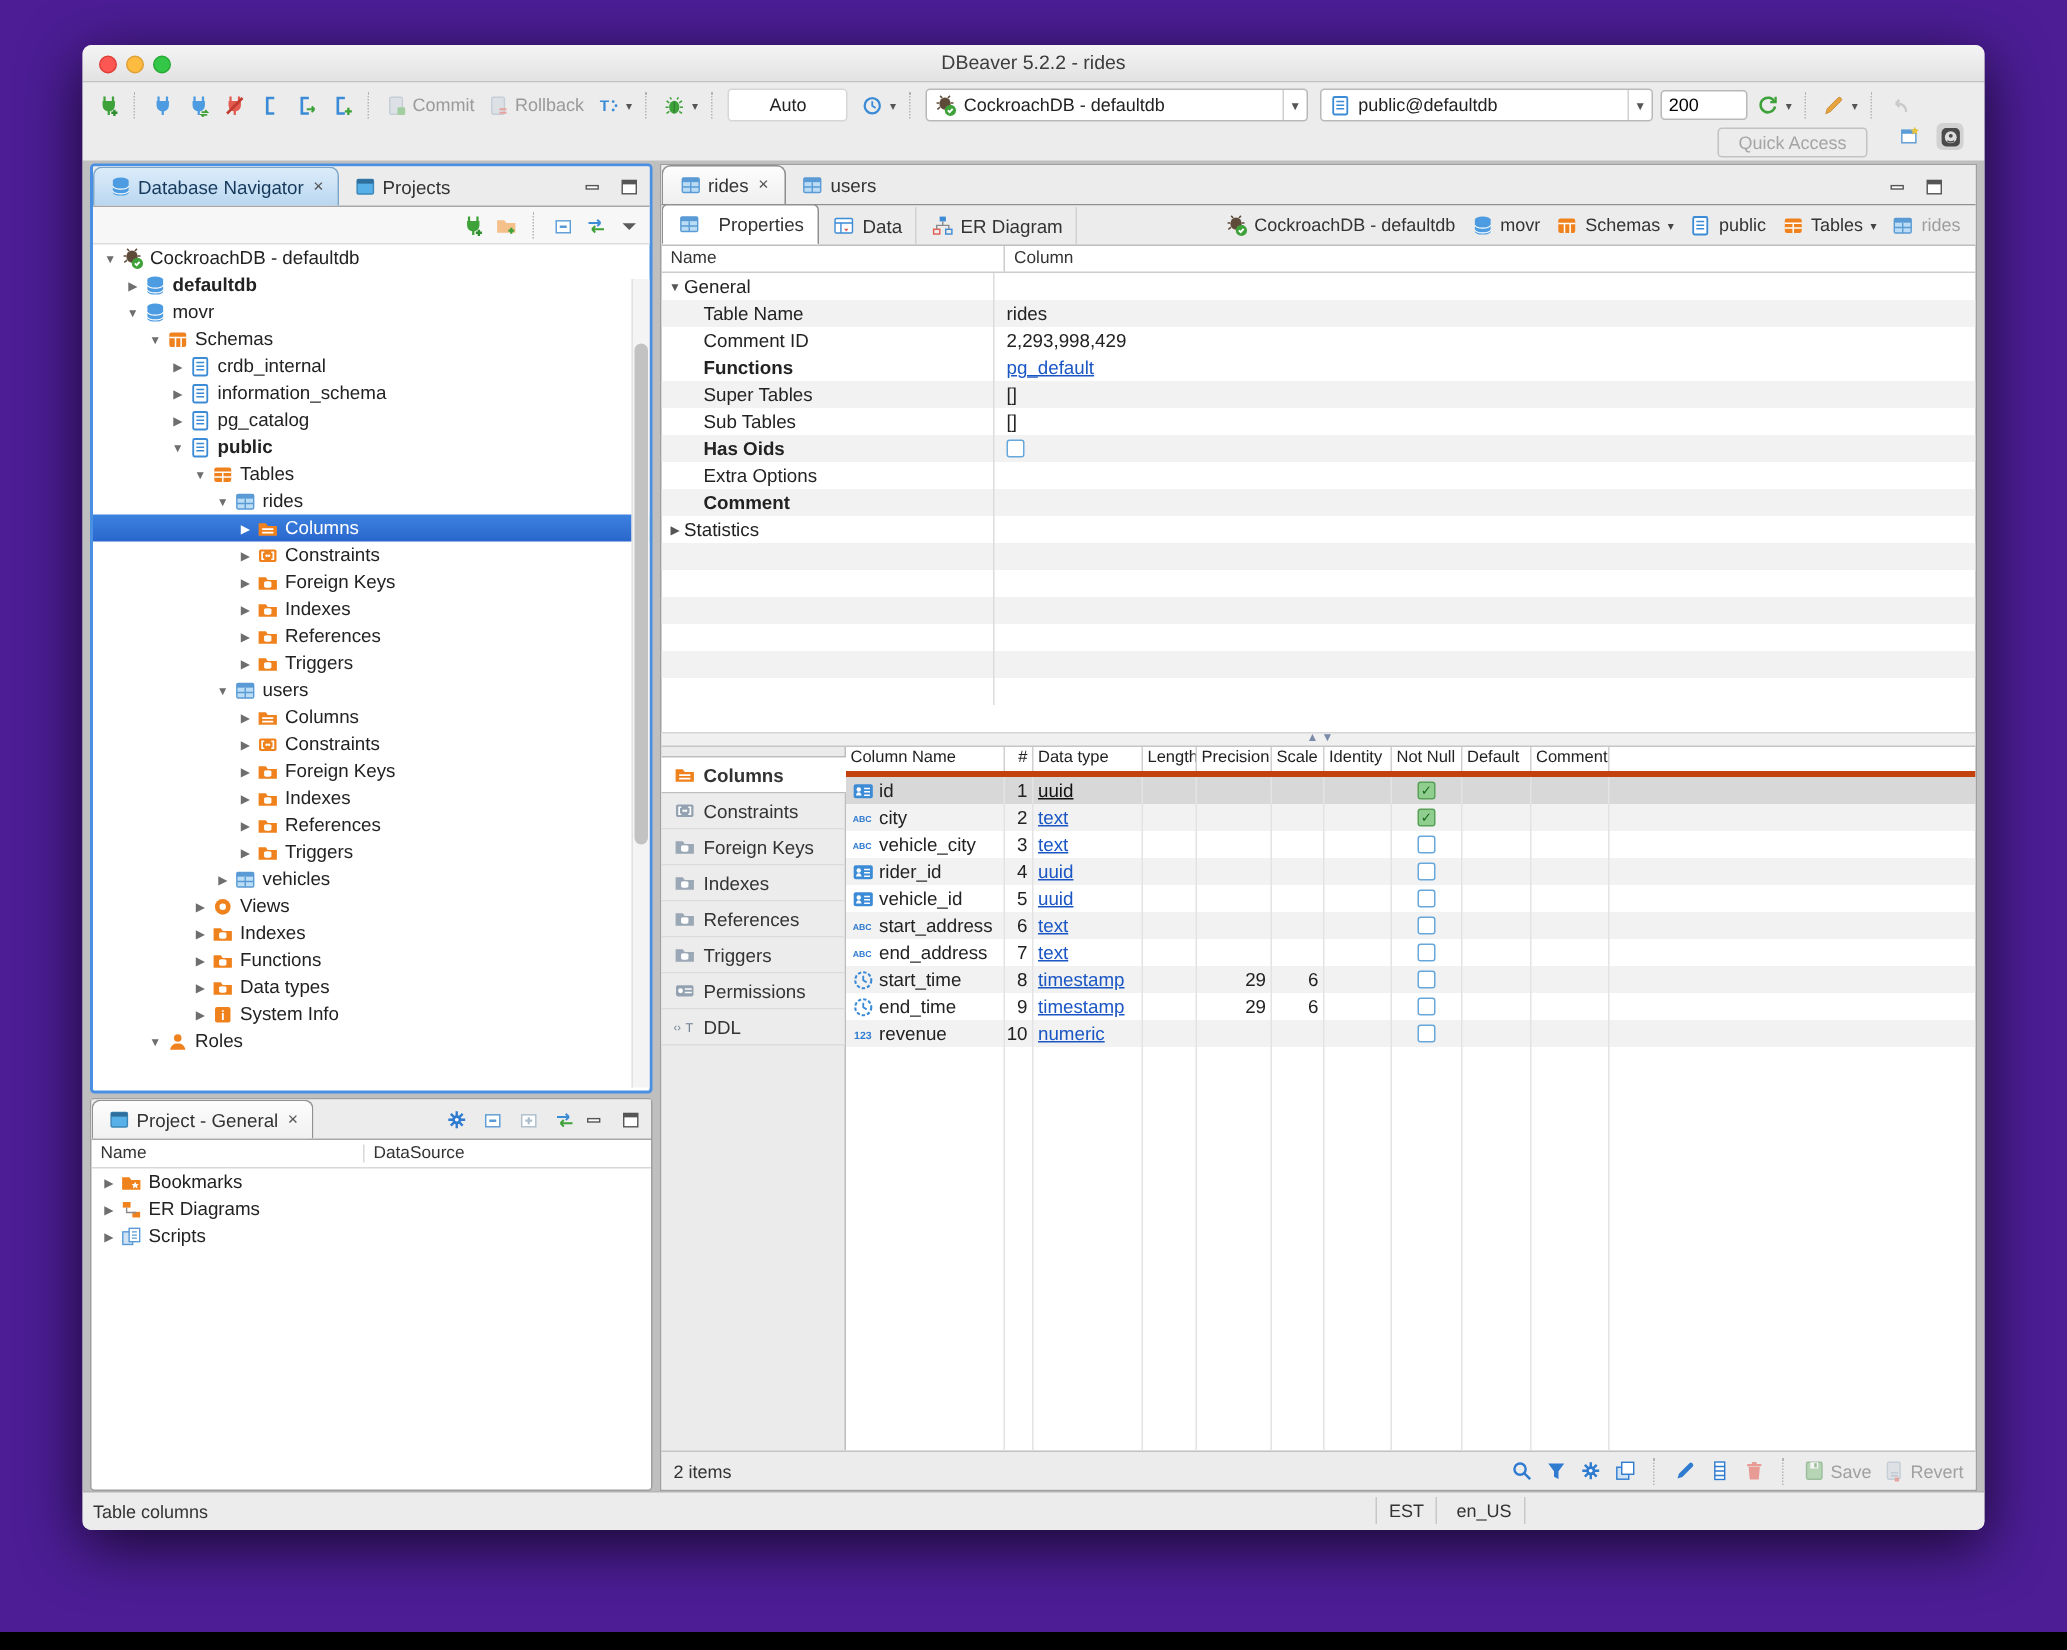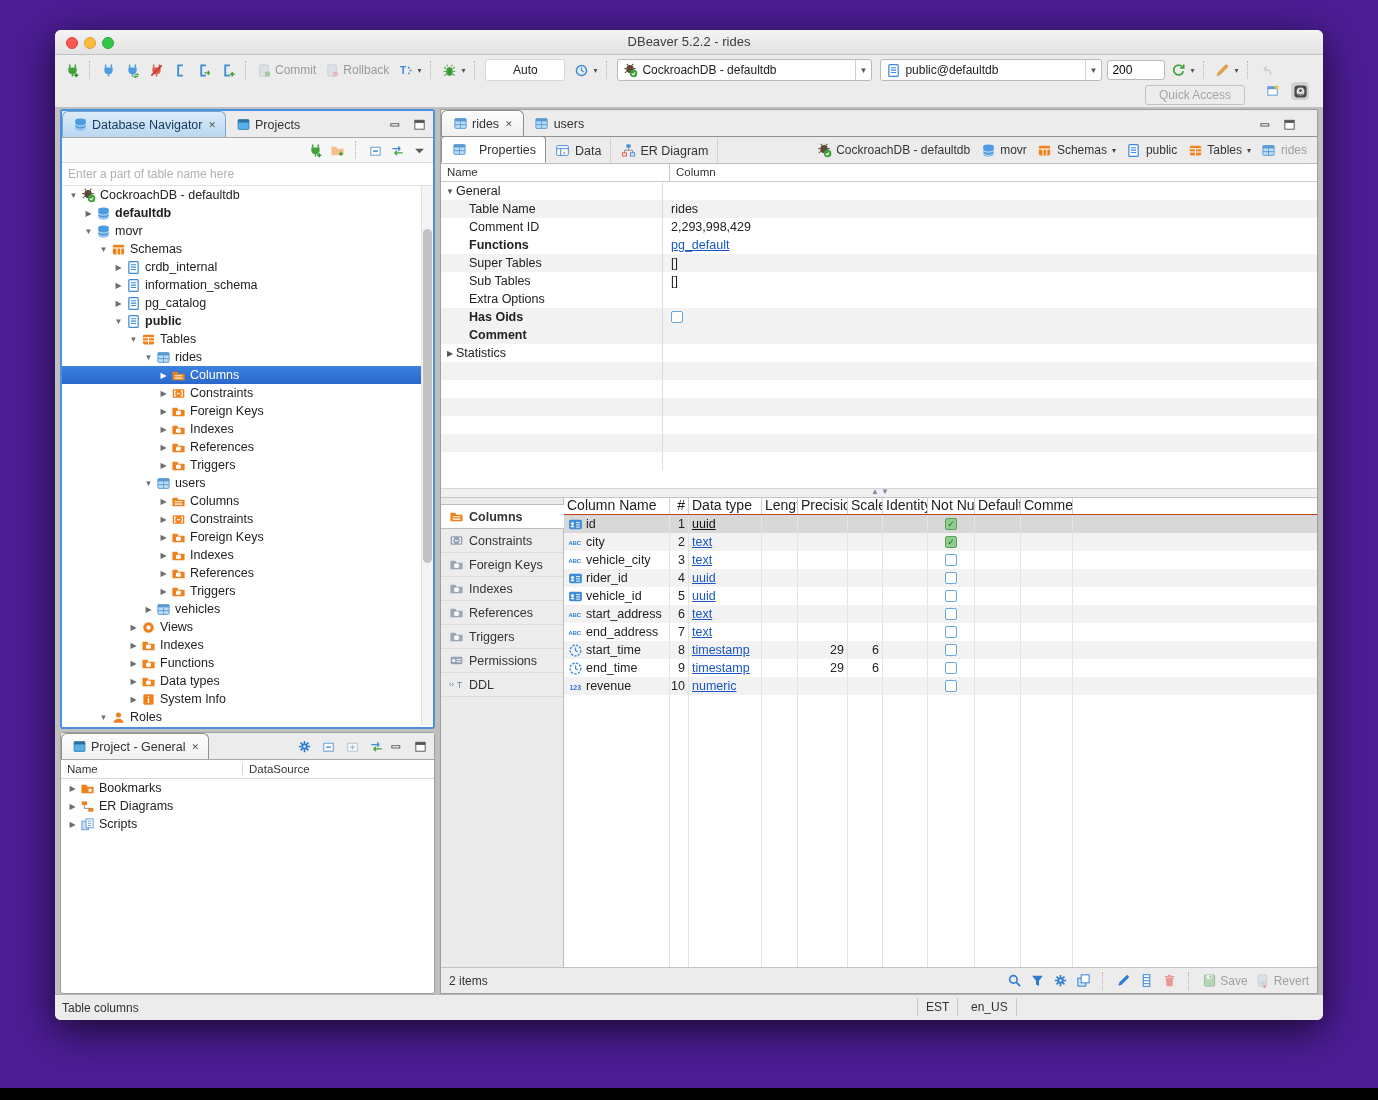--- a/index.html
+++ b/index.html
@@ -79,21 +79,21 @@
   .prow .pval{padding-left:8px;display:flex;align-items:center;}
   .prow .pval a{color:#1a56c4;text-decoration:underline;}
   .hsplit{height:8px;background:#f0f0f0;border-top:1px solid #d5d5d5;border-bottom:1px solid #c5c5c5;position:relative;flex:none;}
   .hsplit .arrows{position:absolute;left:430px;top:-2px;font-size:8px;color:#7a8aa8;letter-spacing:2px;}
   .bottom{flex:1;display:flex;min-height:0;}
   .side-tabs{width:123px;flex:none;background:#ebebeb;border-right:1px solid #bdbdbd;padding-top:6px;box-sizing:border-box;}
   .stab{height:23px;display:flex;align-items:center;gap:5px;padding-left:7px;font-size:12.5px;color:#333;border-bottom:1px solid #dcdcdc;background:#ececec;}
   .stab:first-child{border-top:1px solid #dcdcdc;}
   .stab.active{background:#fff;font-weight:bold;margin-right:-1px;border-bottom:1px solid #bdbdbd;border-top:1px solid #bdbdbd;}
   .grid{flex:1;display:flex;flex-direction:column;min-width:0;overflow:hidden;}
-  .ghead{height:16px;display:flex;border-bottom:1px solid #c2410c;font-size:14px;color:#222;flex:none;}
+  .ghead{height:16px;display:flex;border-bottom:4px solid #c2410c;font-size:11px;color:#222;flex:none;}
   .ghead .gc{box-sizing:border-box;border-right:1px solid #d0d0d0;padding:0 3px;line-height:15px;overflow:hidden;white-space:nowrap;}
   .grow{display:flex;height:18px;align-items:stretch;font-size:12.5px;flex:none;}
   .grow.stripe{background:#f2f2f2;}
   .grow.selected{background:#d8d8d8;}
   .grow .gc{box-sizing:border-box;border-right:1px solid #e3e3e3;padding:0 3px;display:flex;align-items:center;overflow:hidden;white-space:nowrap;}
   .grow .gc.r{justify-content:flex-end;}
   .grow .gc.c{justify-content:center;}
   .grow a{color:#1a56c4;text-decoration:underline;}
   .grow.selected a{color:#111;}
   .cb{width:12px;height:12px;border:1px solid #66a7dc;background:#fff;border-radius:2px;box-sizing:border-box;display:inline-flex;align-items:center;justify-content:center;font-size:9px;color:#1d6b1d;}
@@ -378,23 +378,20 @@
                 <path d="M2.5 6h8.5m0 0L8.7 3.7M11 6L8.7 8.3" stroke="#3c8bd6" stroke-width="1.4" fill="none"></path>
                 <path d="M13.5 10.5H5m0 0l2.3 2.3M5 10.5l2.3-2.3" stroke="#3fa13a" stroke-width="1.4" fill="none"></path>
               </svg>
             </span>
           <span class="ic">
               <svg width="15" height="15" viewBox="0 0 16 16">
                 <path d="M3.2 6.2h9.6L8 11z" fill="#5a5a5a"></path>
               </svg>
             </span>
         </div>
-        <div class="filterbox">
-          <input placeholder="Enter a part of table name here" style="">
-        </div>
         <div class="tree" id="nav-tree" style="height:546px;">
             <div class="tree-row" style="padding-left: 5px;">
               <span class="arrow">▼</span>
               <span class="ic">
                 <svg width="15" height="15" viewBox="0 0 16 16">
                   <ellipse cx="7.5" cy="6.5" rx="4" ry="4.4" fill="#5d4a38"></ellipse>
                   <path d="M5.5 2.5L4 1M9.5 2.5L11 1M3.5 6H1.5M13.5 6h-2M4 9l-2 1.5M11 9l2 1.5" stroke="#5d4a38" stroke-width="1.1"></path>
                   <circle cx="11.3" cy="11.3" r="4" fill="#3fa13a"></circle>
                   <path d="M9.5 11.3l1.3 1.3 2.1-2.4" stroke="#fff" stroke-width="1.3" fill="none"></path>
                 </svg>
@@ -989,33 +986,33 @@
               </span>
             </div>
             <div class="prow">
               <span class="pname leaf">
                 <span class="">Sub Tables</span>
               </span>
               <span class="pval">
                 <span>[]</span>
               </span>
             </div>
+            <div class="prow stripe">
+              <span class="pname leaf">
+                <span class="b">Has Oids</span>
+              </span>
+              <span class="pval">
+                <span class="cb"></span>
+              </span>
+            </div>
             <div class="prow">
               <span class="pname leaf">
                 <span class="">Extra Options</span>
               </span>
               <span class="pval"></span>
-            </div>
-            <div class="prow stripe">
-              <span class="pname leaf">
-                <span class="b">Has Oids</span>
-              </span>
-              <span class="pval">
-                <span class="cb"></span>
-              </span>
             </div>
             <div class="prow stripe">
               <span class="pname leaf">
                 <span class="b">Comment</span>
               </span>
               <span class="pval"></span>
             </div>
             <div class="prow">
               <span class="pname grp">
                 <span class="garrow">▶</span>

